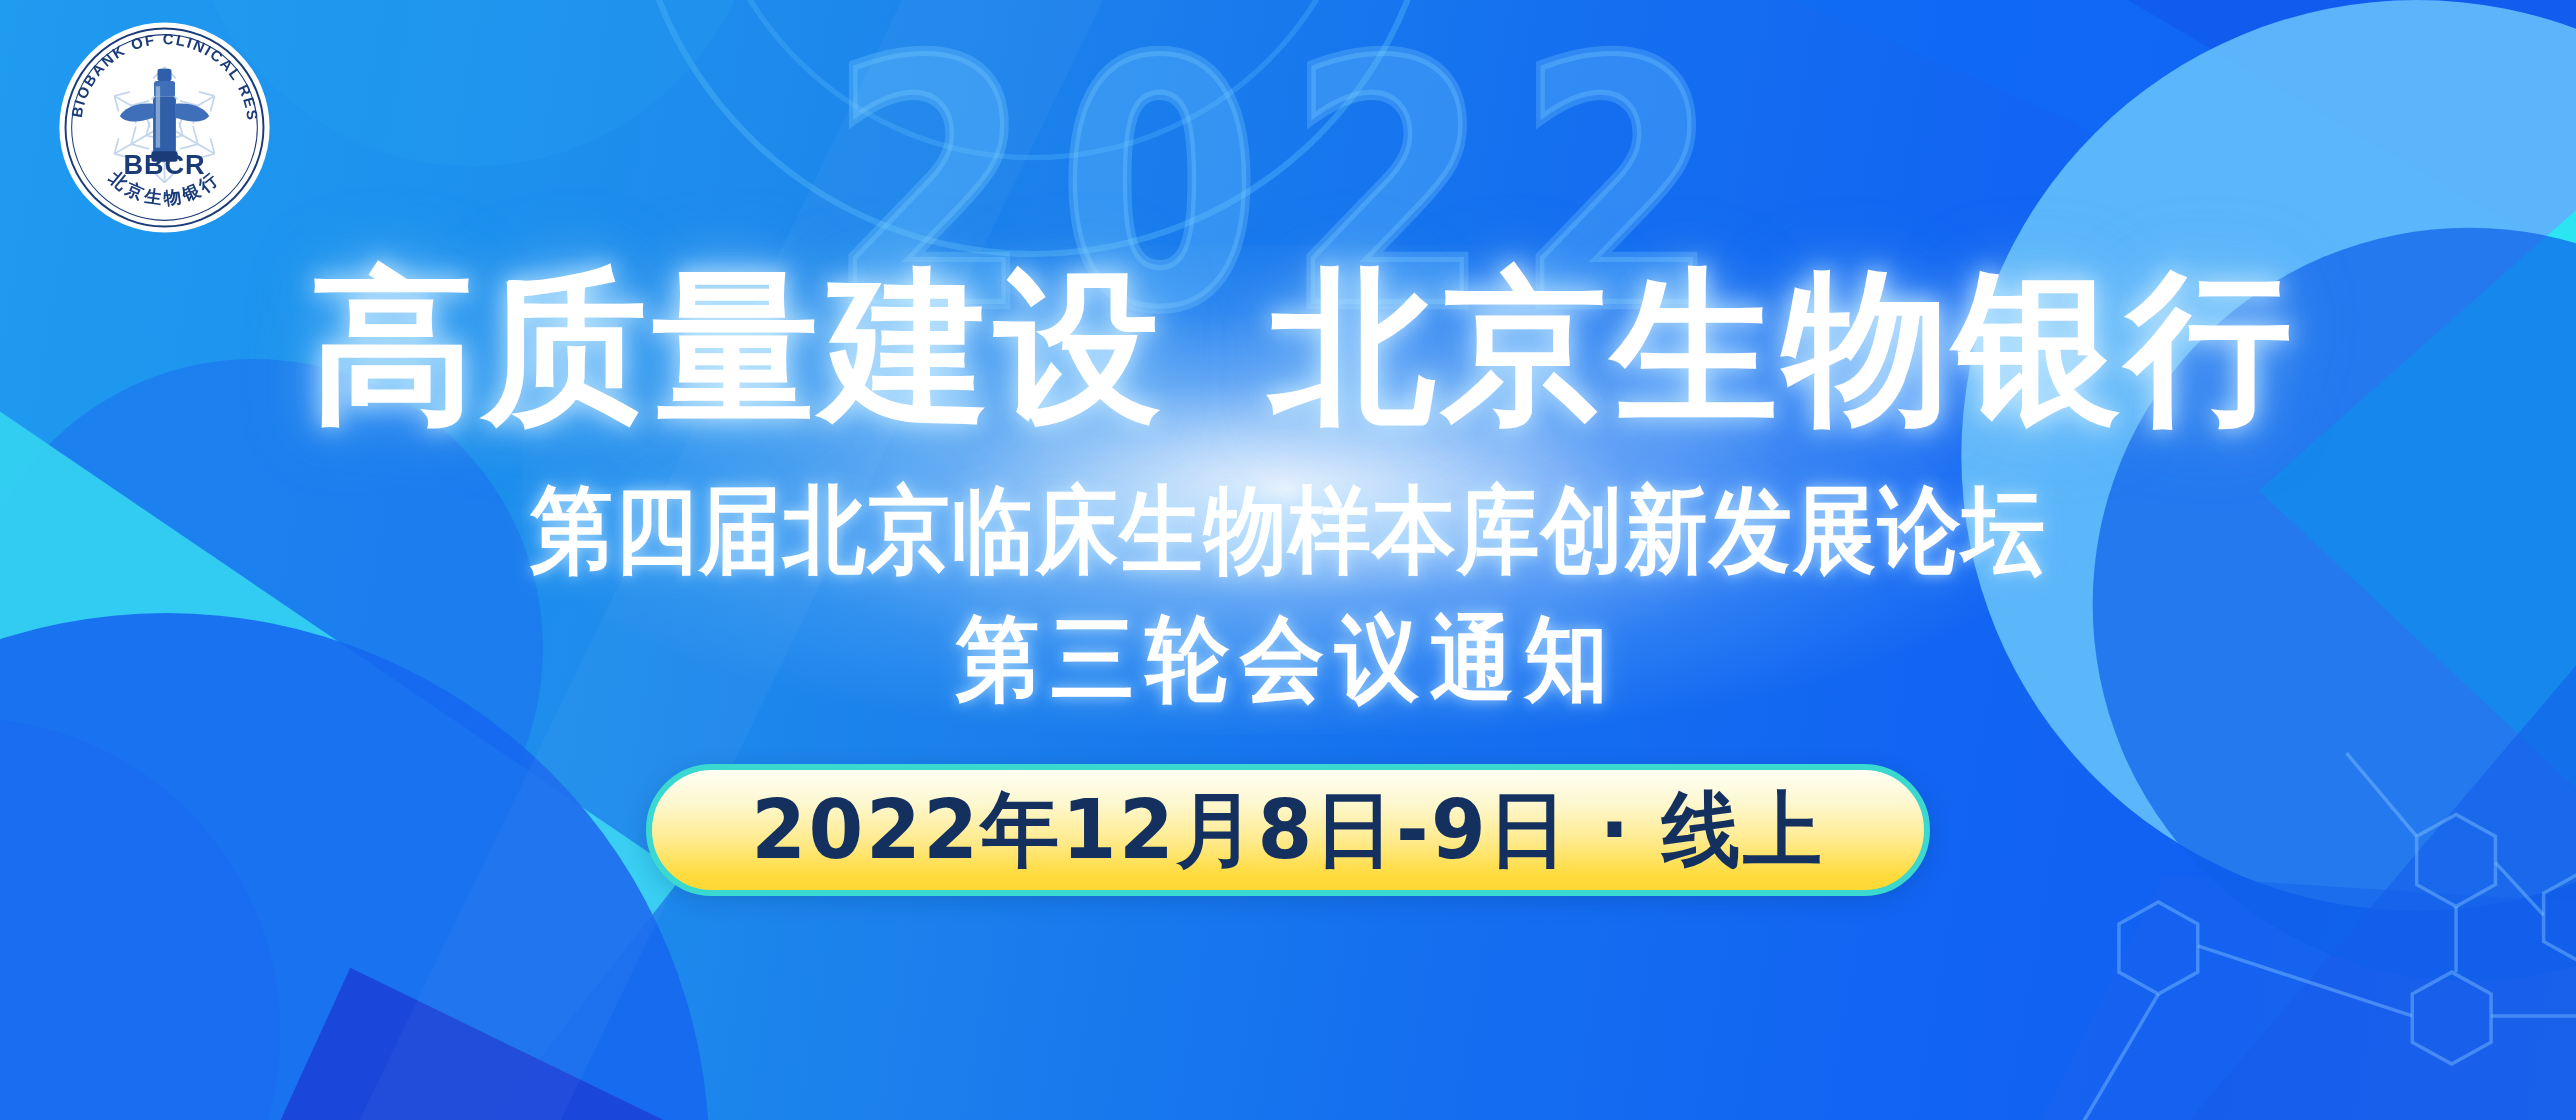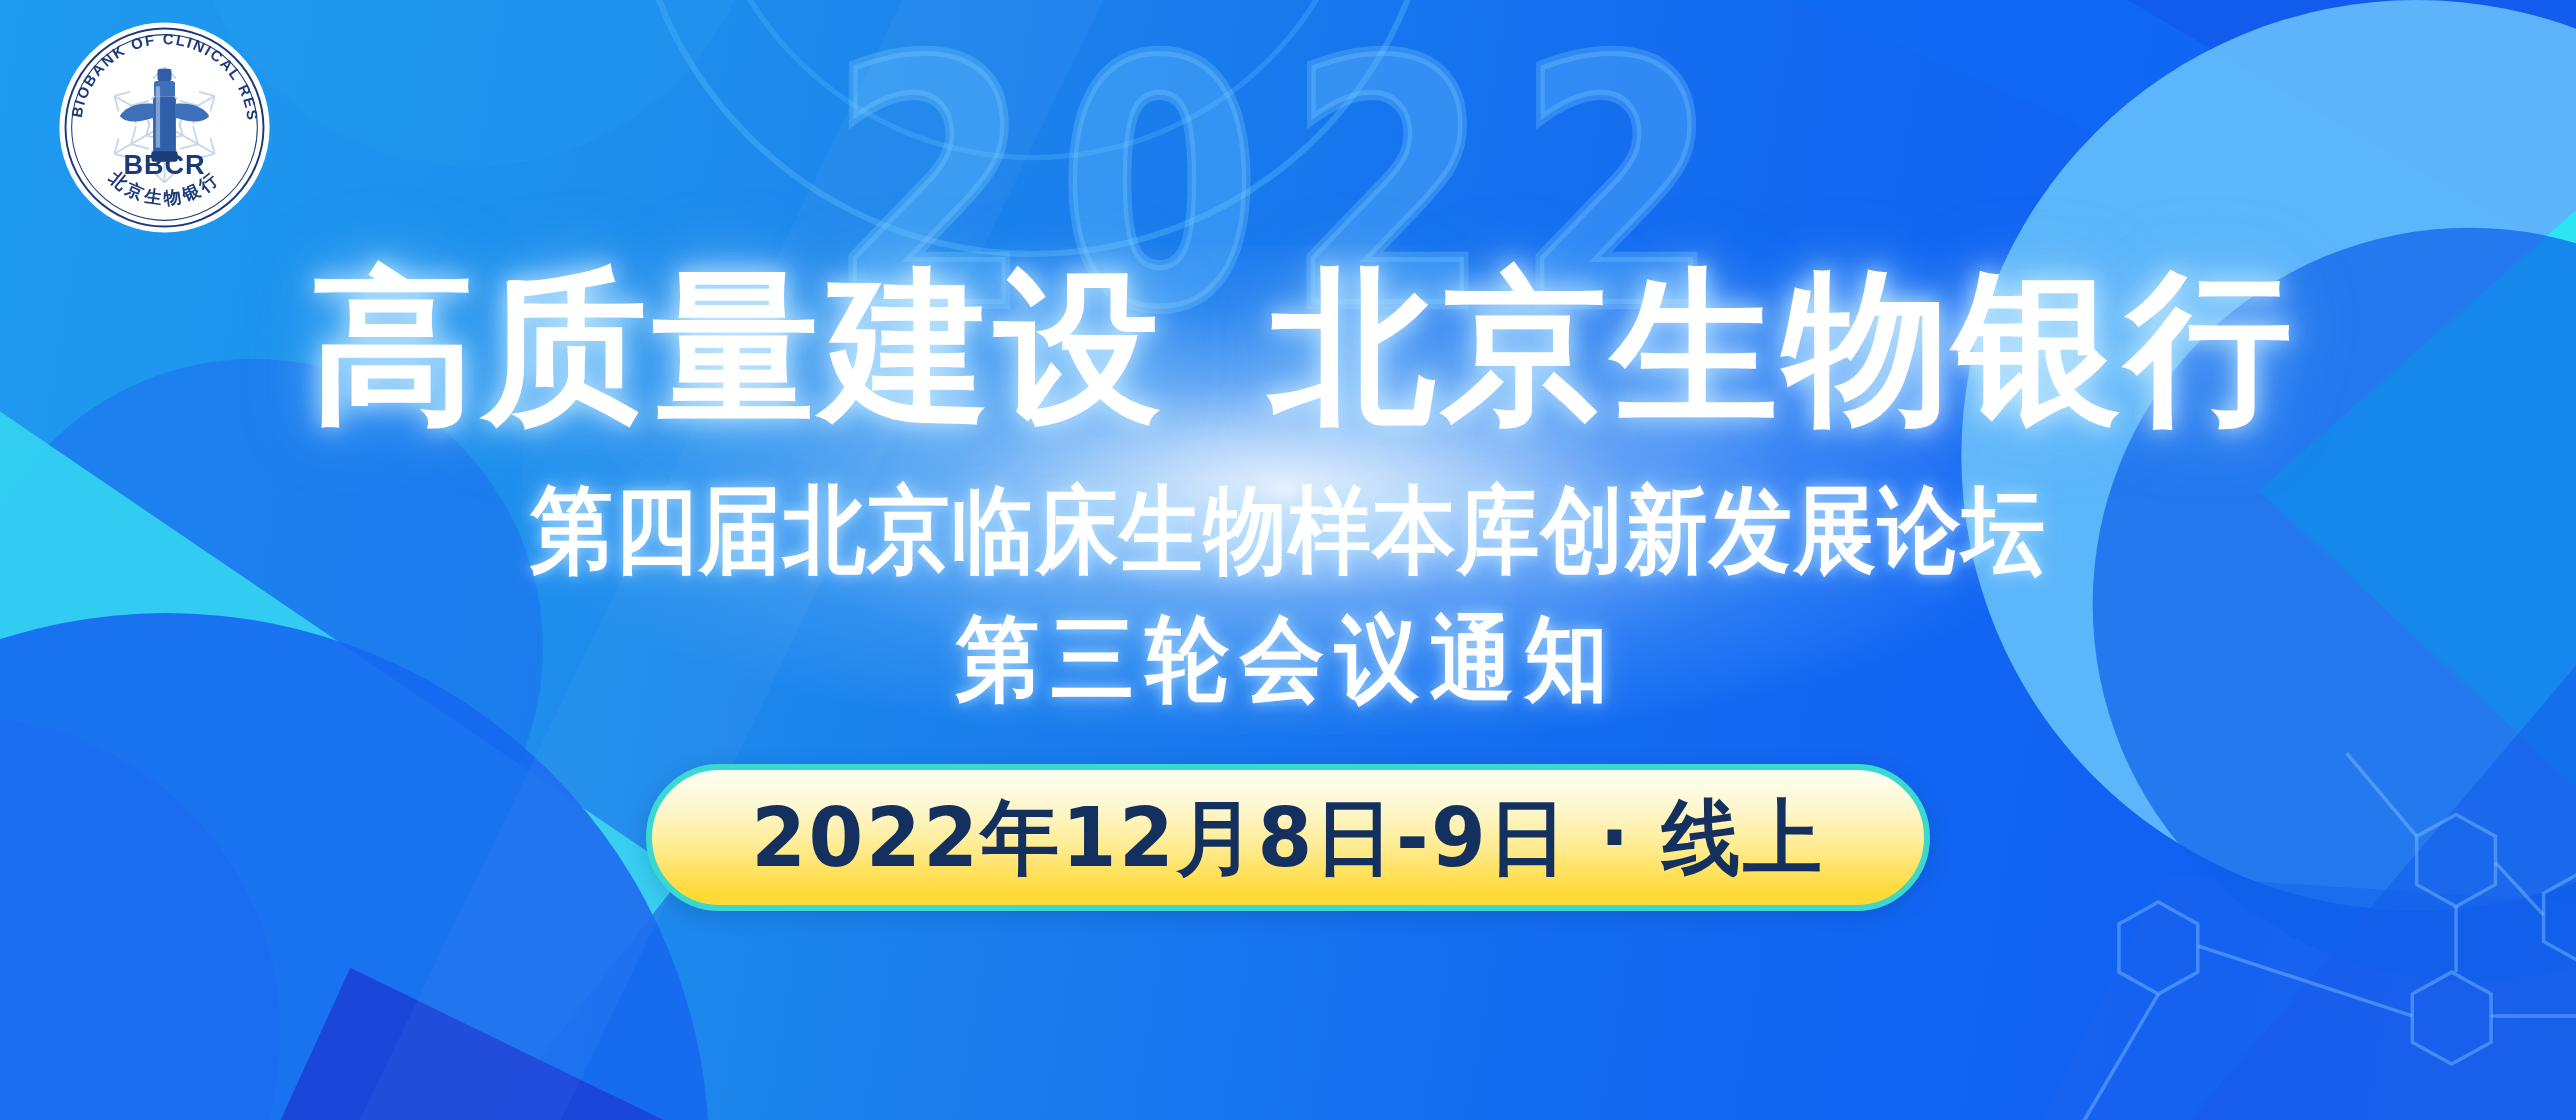--- a/index.html
+++ b/index.html
@@ -108,21 +108,21 @@
     letter-spacing:12.3px;
     transform:scaleX(0.9);
     white-space:nowrap;
     text-shadow:0 0 14px rgba(190,230,255,0.7),0 0 33px rgba(160,215,255,0.4);
     font-family:"DejaVu Sans","Liberation Sans",sans-serif;
   }
 
   
   #date-pill{
     margin-top:58px;
-    height:147px;
+    height:132px;
     padding:0 77px;
     display:flex;
     align-items:center;
     justify-content:center;
     border-radius:79px;
     border:6.1px solid #3ad8cf;
     background:linear-gradient(180deg,#fefff4 0%,#fdf8d2 26%,#ffeb8f 58%,#ffdb3c 88%,#ffd833 100%);
     box-shadow:0 5.3px 21px rgba(10,40,90,0.18);
   }
   #date-text{

